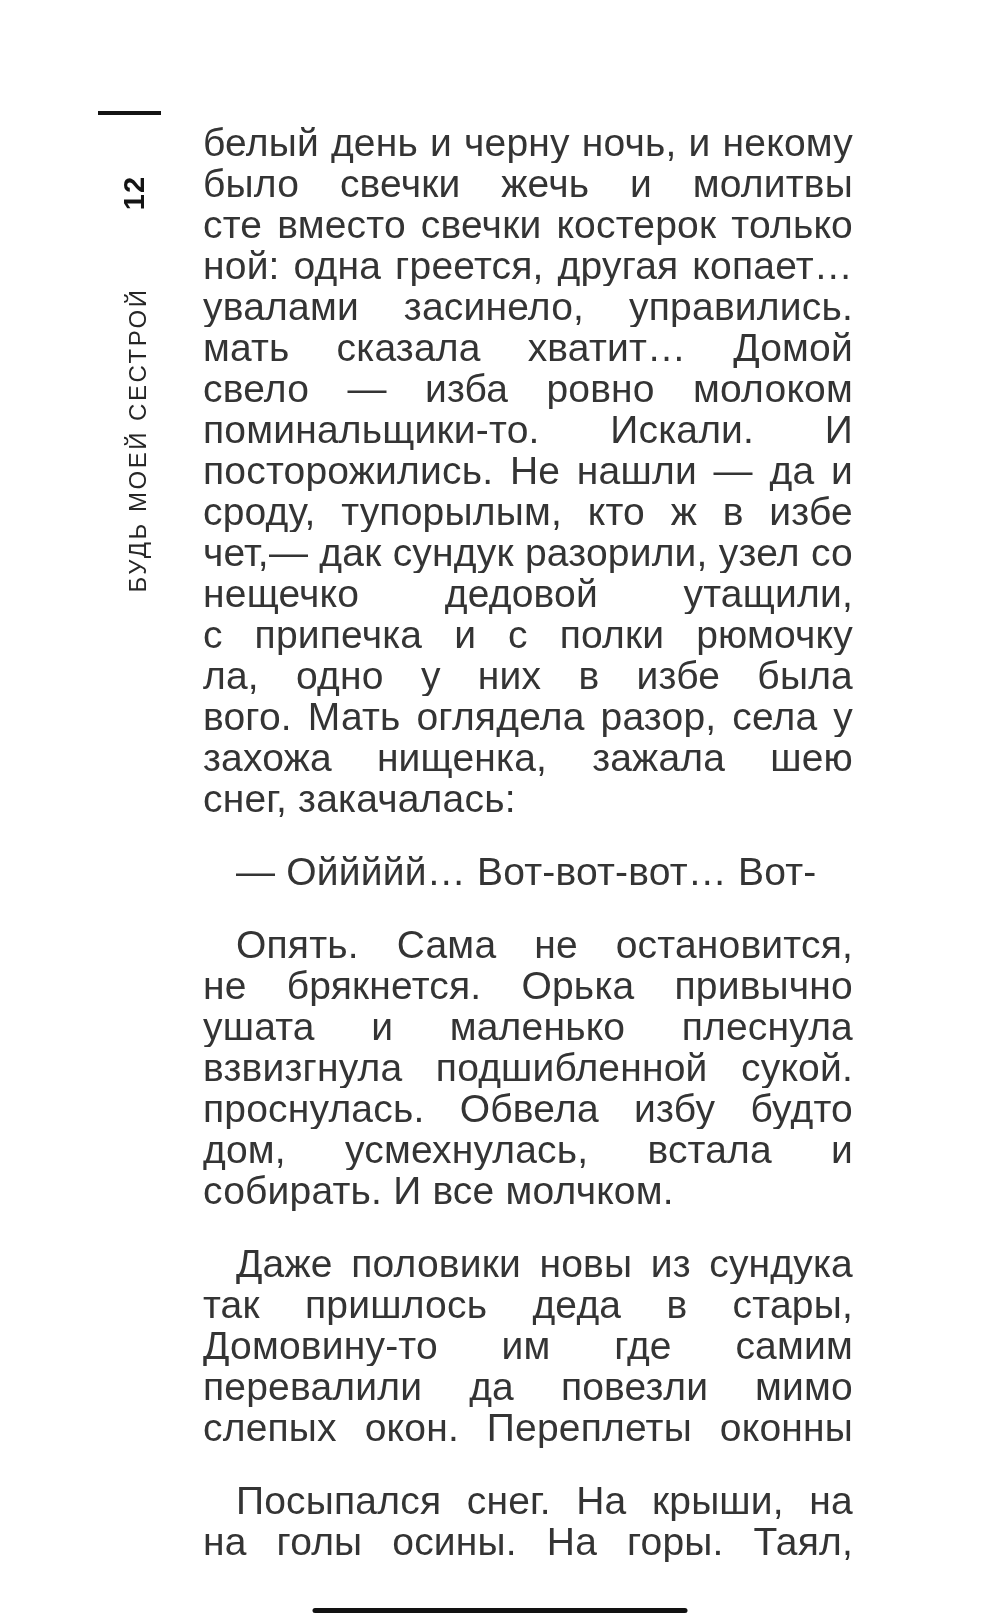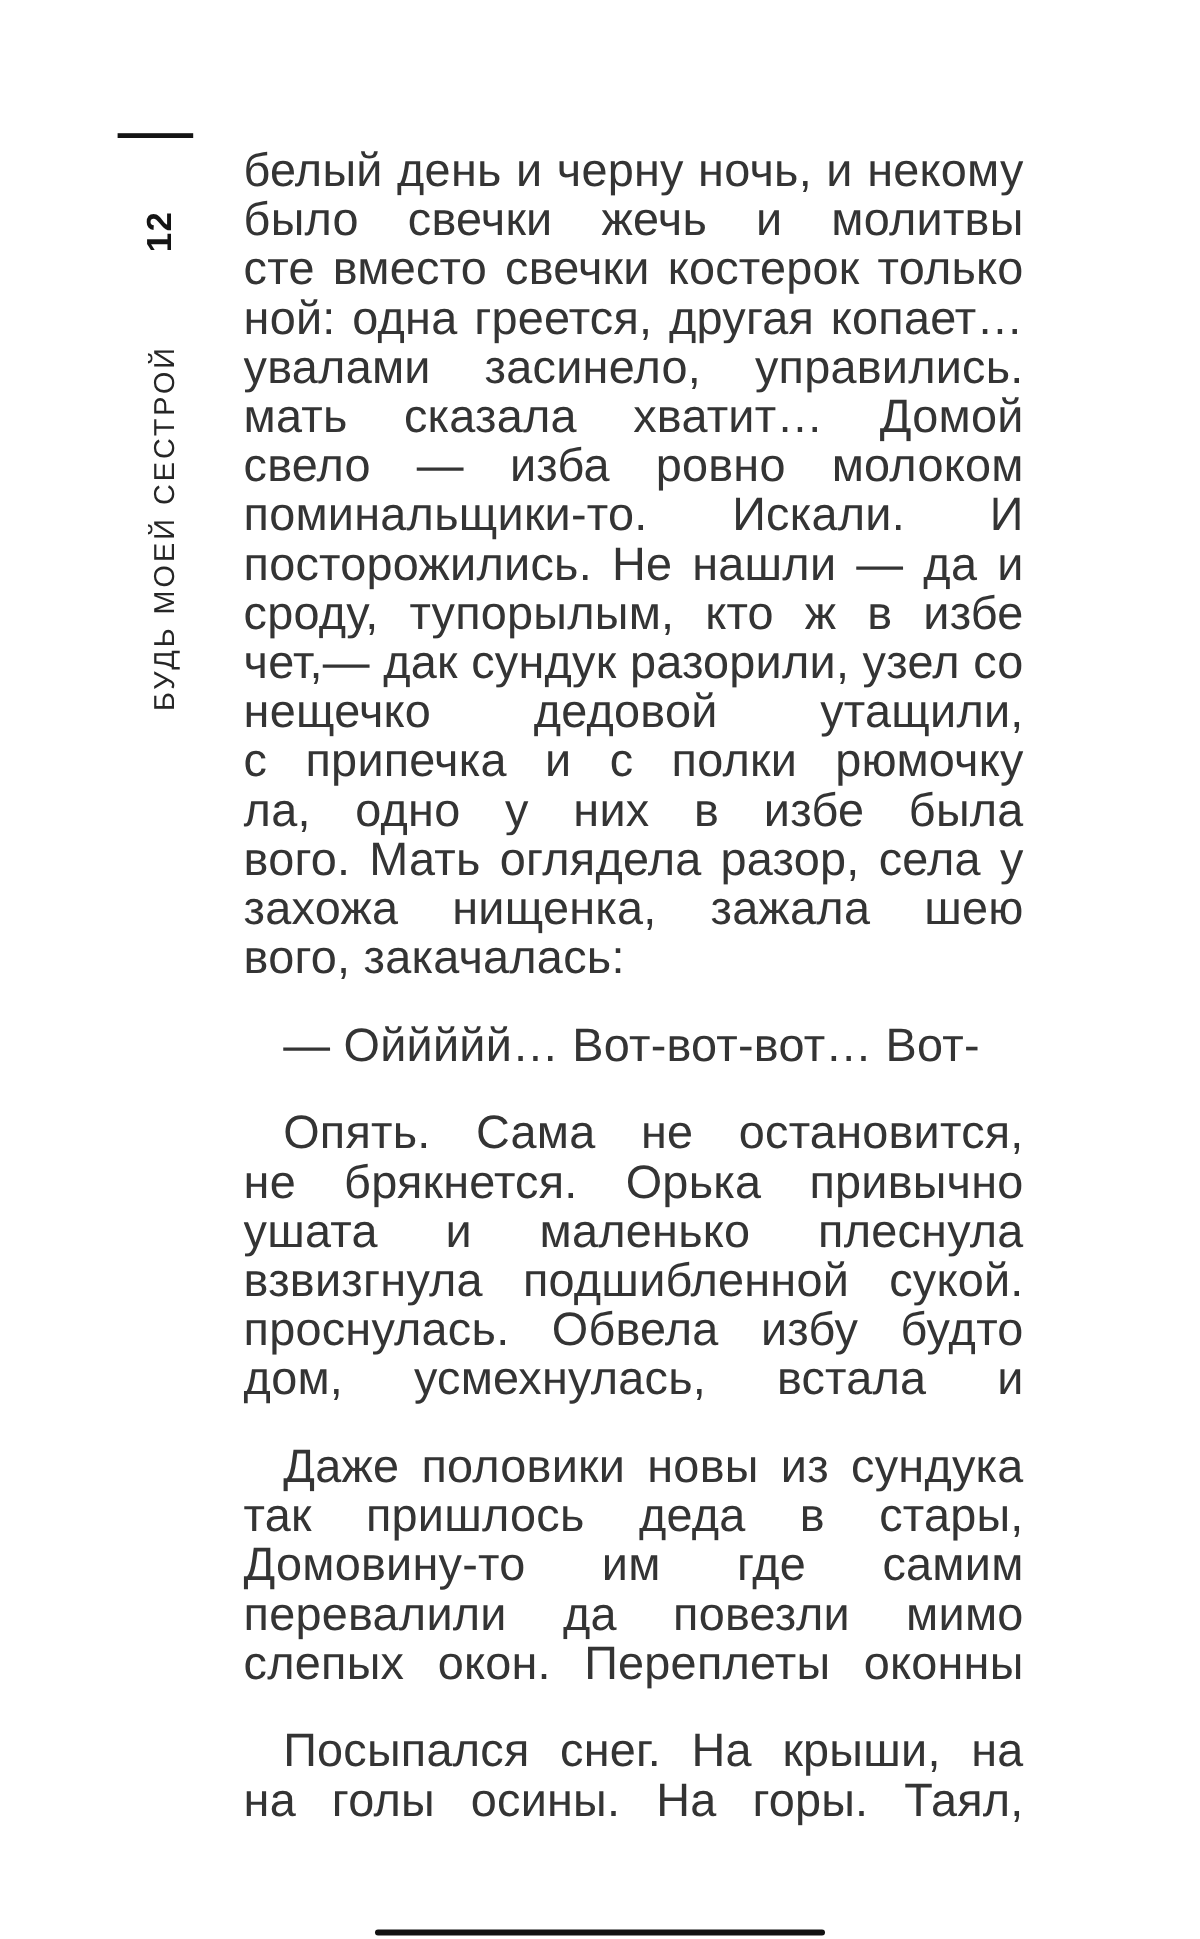--- a/index.html
+++ b/index.html
@@ -100,28 +100,29 @@
       <div class="line j">свело — изба ровно молоком залита ледяным,</div>
       <div class="line j">поминальщики-то. Искали. И покойника не</div>
       <div class="line j">посторожились. Не нашли — да и не найти им</div>
       <div class="line j">сроду, тупорылым, кто ж в избе нещечко пря-</div>
       <div class="line j">чет,— дак сундук разорили, узел со смертной</div>
       <div class="line j">нещечко дедовой утащили, чугунков убавили</div>
       <div class="line j">с припечка и с полки рюмочку голубого стек-</div>
       <div class="line j">ла, одно у них в избе была рюмочка из краси-</div>
       <div class="line j">вого. Мать оглядела разор, села у двери, как</div>
       <div class="line j">захожа нищенка, зажала шею земляными ру-</div>
-      <div class="line">вого, закачалась:</div>
+      <div class="line">снег, закачалась:</div>
       <div class="line ind">— Оййййй… Вот-вот-вот… Вот-вот-вот…</div>
       <div class="line j ind">Опять. Сама не остановится, пока об пол</div>
       <div class="line j">не брякнется. Орька привычно черпанула из</div>
       <div class="line j">ушата и маленько плеснула матери в лицо. Та</div>
       <div class="line j">взвизгнула подшибленной сукой. Потом как</div>
       <div class="line j">проснулась. Обвела избу будто чужим взгля-</div>
       <div class="line j">дом, усмехнулась, встала и принялась деда</div>
+      <div class="line">собирать. И все молчком.</div>
       <div class="line j ind">Даже половики новы из сундука схитили,</div>
       <div class="line j">так пришлось деда в стары, стираны зашить.</div>
       <div class="line j">Домовину-то им где самим сладить. На санки</div>
       <div class="line j">перевалили да повезли мимо черных изб да</div>
       <div class="line j">слепых окон. Переплеты оконны как кресты.</div>
       <div class="line j ind">Посыпался снег. На крыши, на было елки,</div>
       <div class="line j">на голы осины. На горы. Таял, санки скребли</div>
     </div>
   <div class="home-indicator"></div>
 </div>

